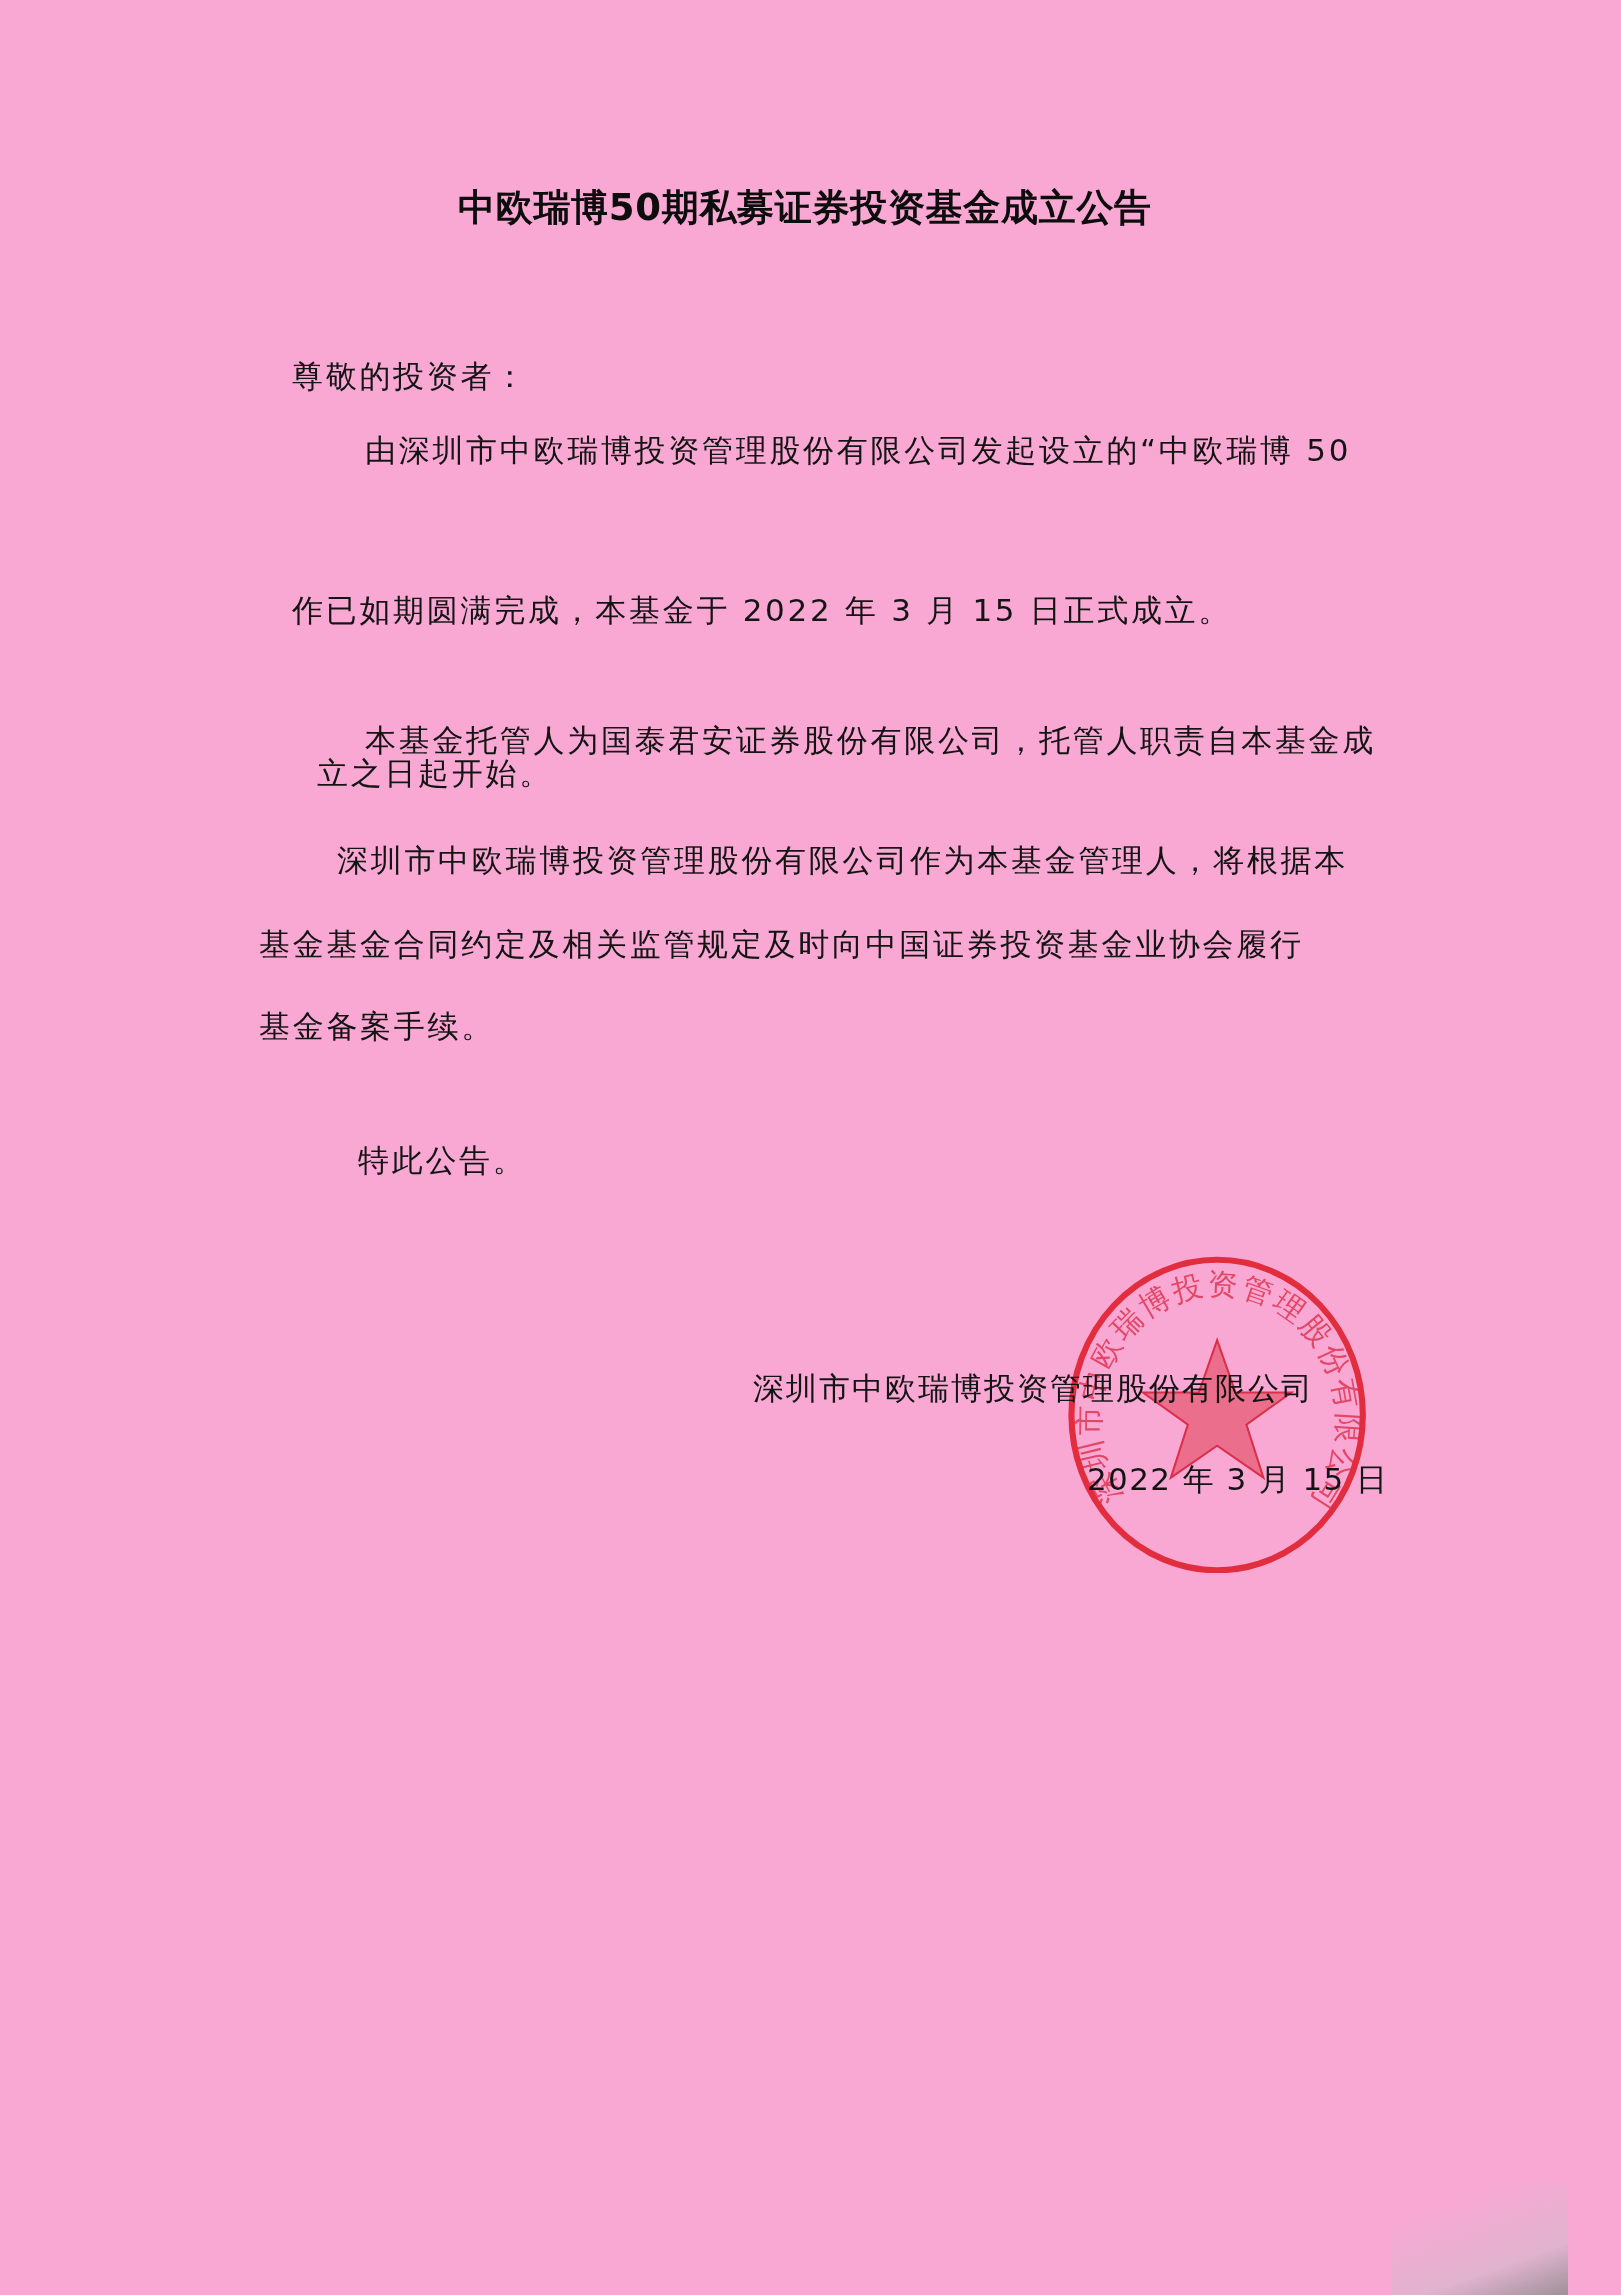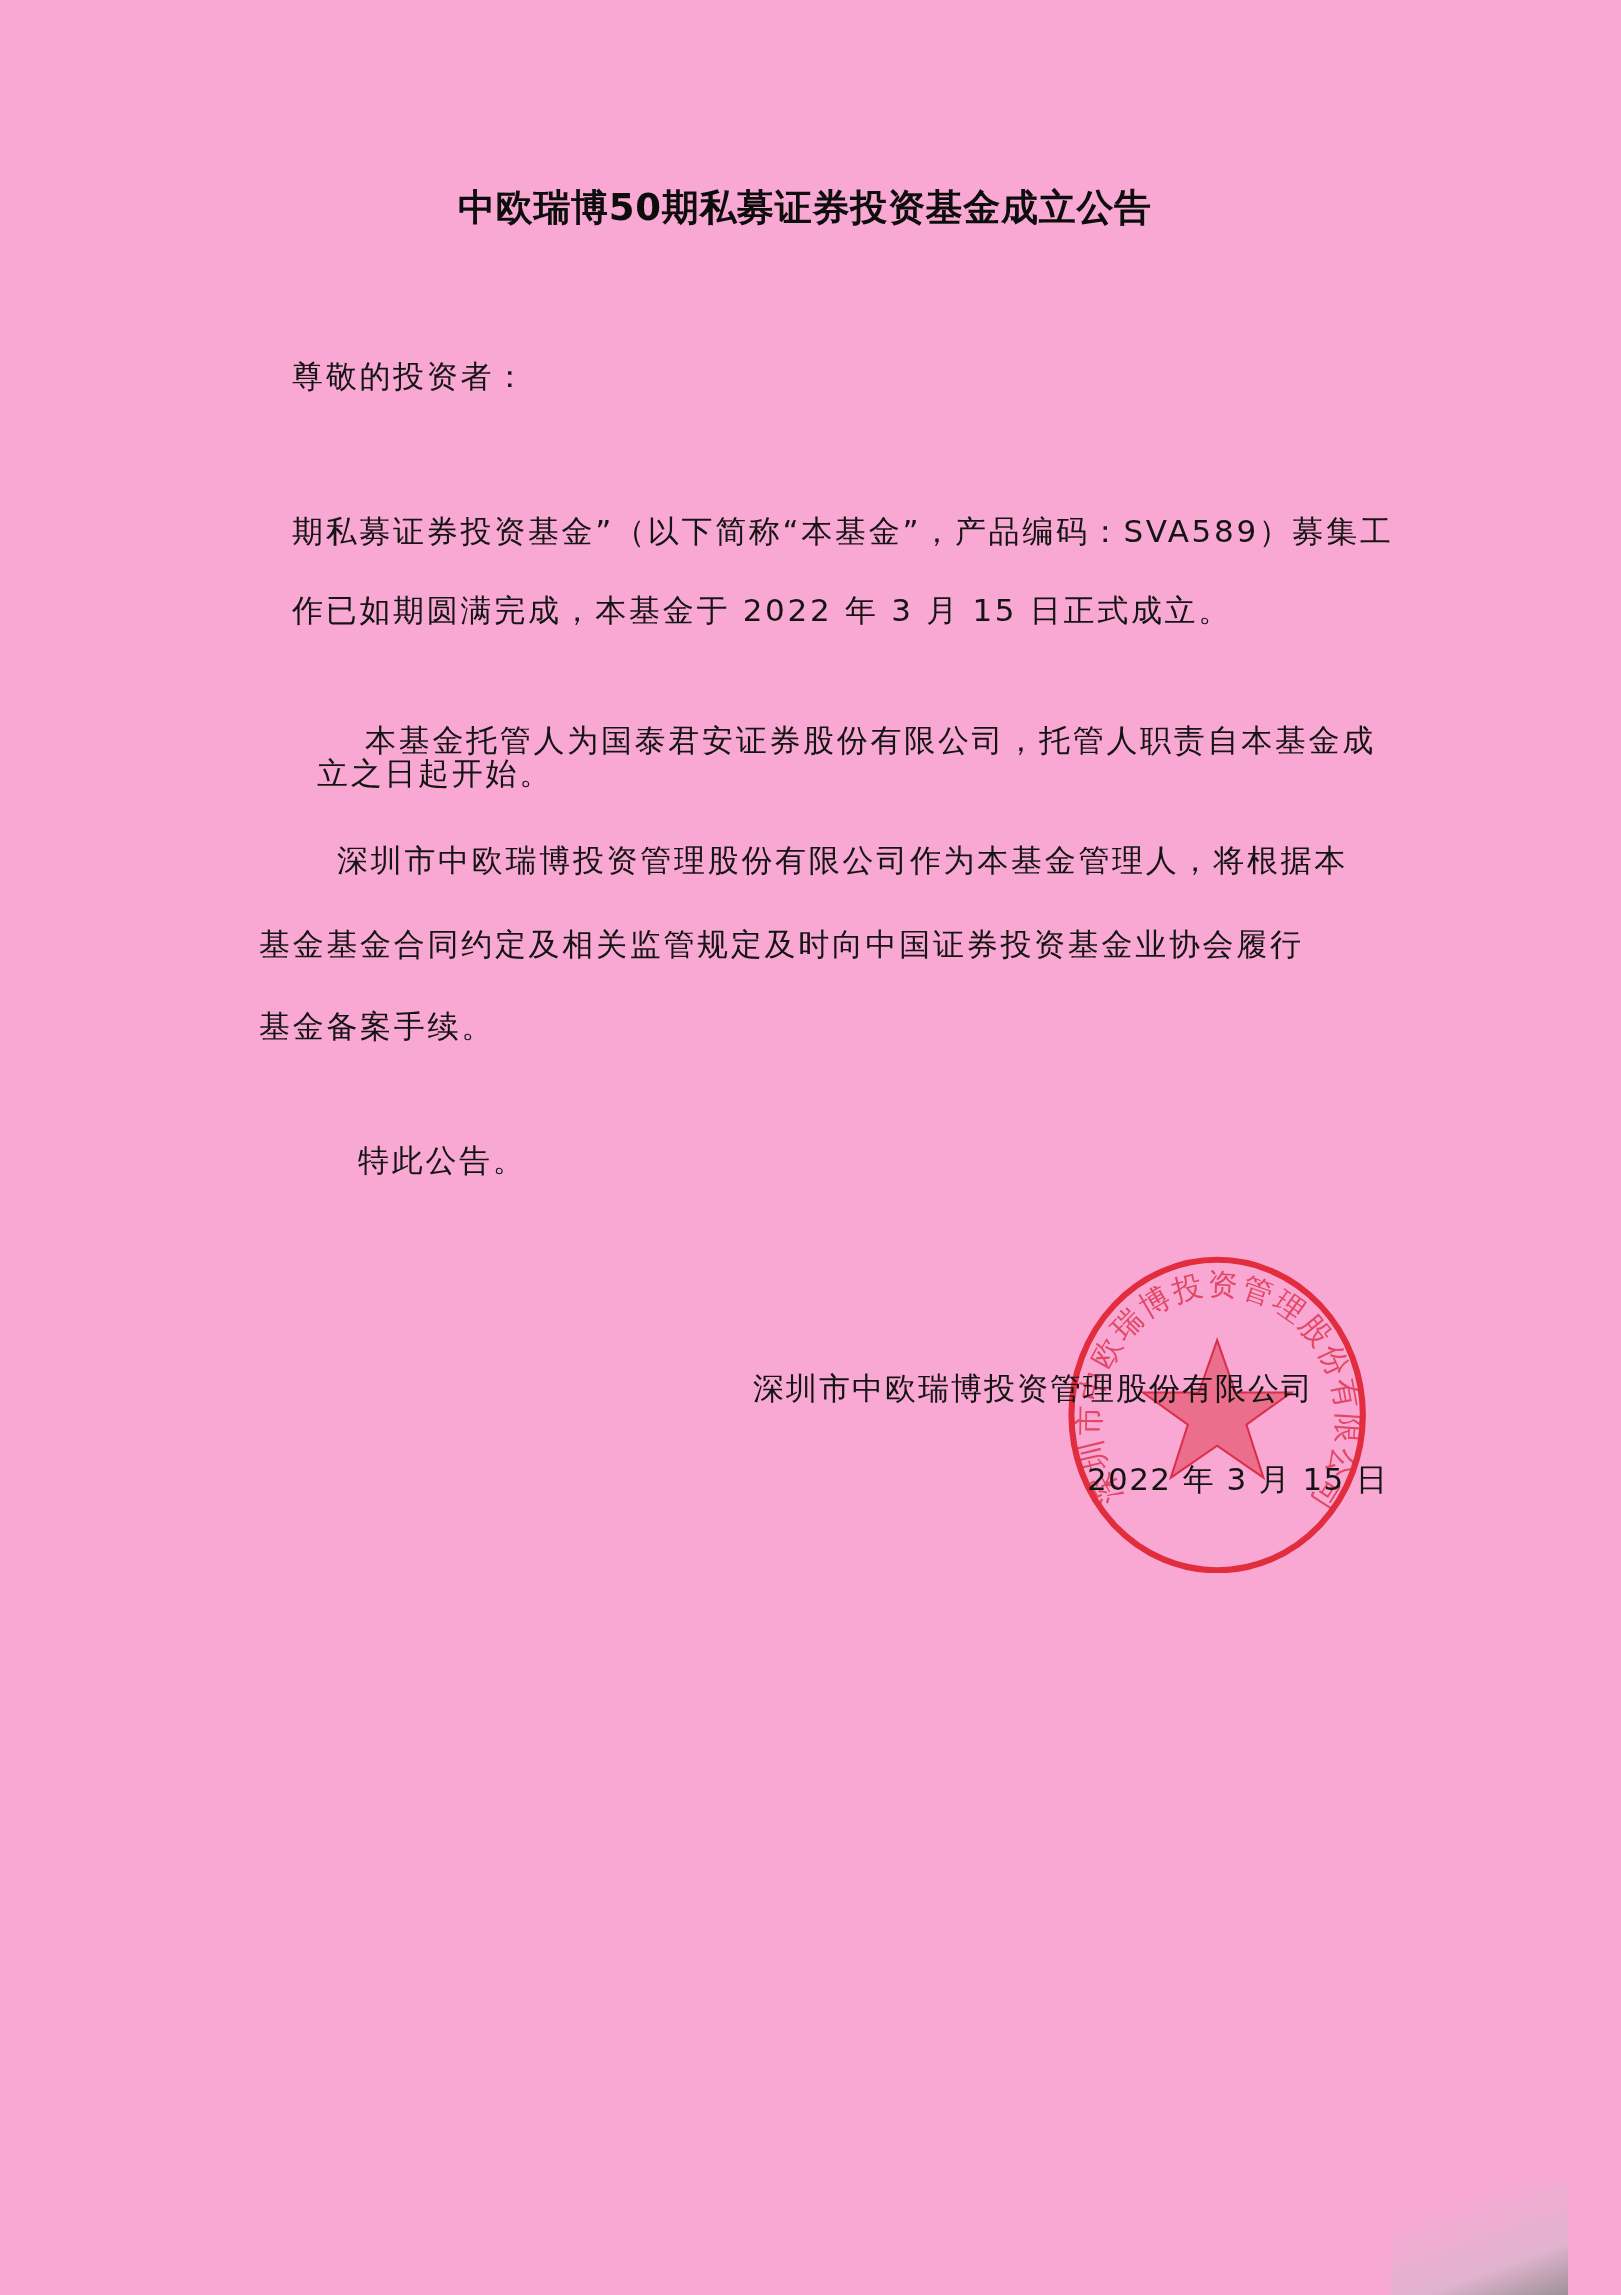--- a/index.html
+++ b/index.html
@@ -41,21 +41,21 @@
   </style>
 </head>
 <body>
 
 <div class="page">
 
   <div class="title">中欧瑞博50期私募证券投资基金成立公告</div>
 
   <div class="line salutation">尊敬的投资者：</div>
 
-  <div class="line p1-l2">期私募证券投资基金”（以下简称“本基金”，产品编码：SVA589）募集工</div>
+  <div class="line p1-l1">由深圳市中欧瑞博投资管理股份有限公司发起设立的“中欧瑞博 50</div>
   <div class="line p1-l3">作已如期圆满完成，本基金于 2022 年 3 月 15 日正式成立。</div>
 
   <div class="line p2-l1">本基金托管人为国泰君安证券股份有限公司，托管人职责自本基金成</div>
   <div class="line p2-l2">立之日起开始。</div>
 
   <div class="line p3-l1">深圳市中欧瑞博投资管理股份有限公司作为本基金管理人，将根据本</div>
   <div class="line p3-l2">基金基金合同约定及相关监管规定及时向中国证券投资基金业协会履行</div>
   <div class="line p3-l3">基金备案手续。</div>
 
   <div class="line closing">特此公告。</div>

